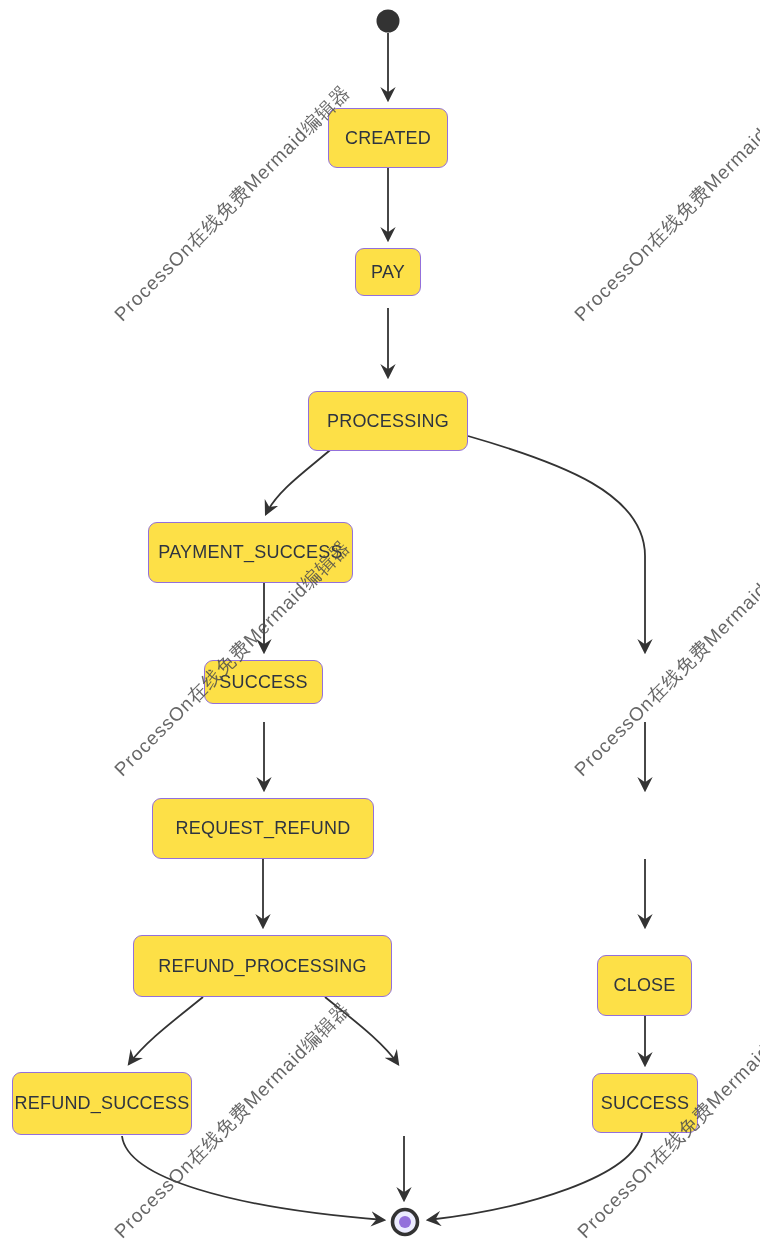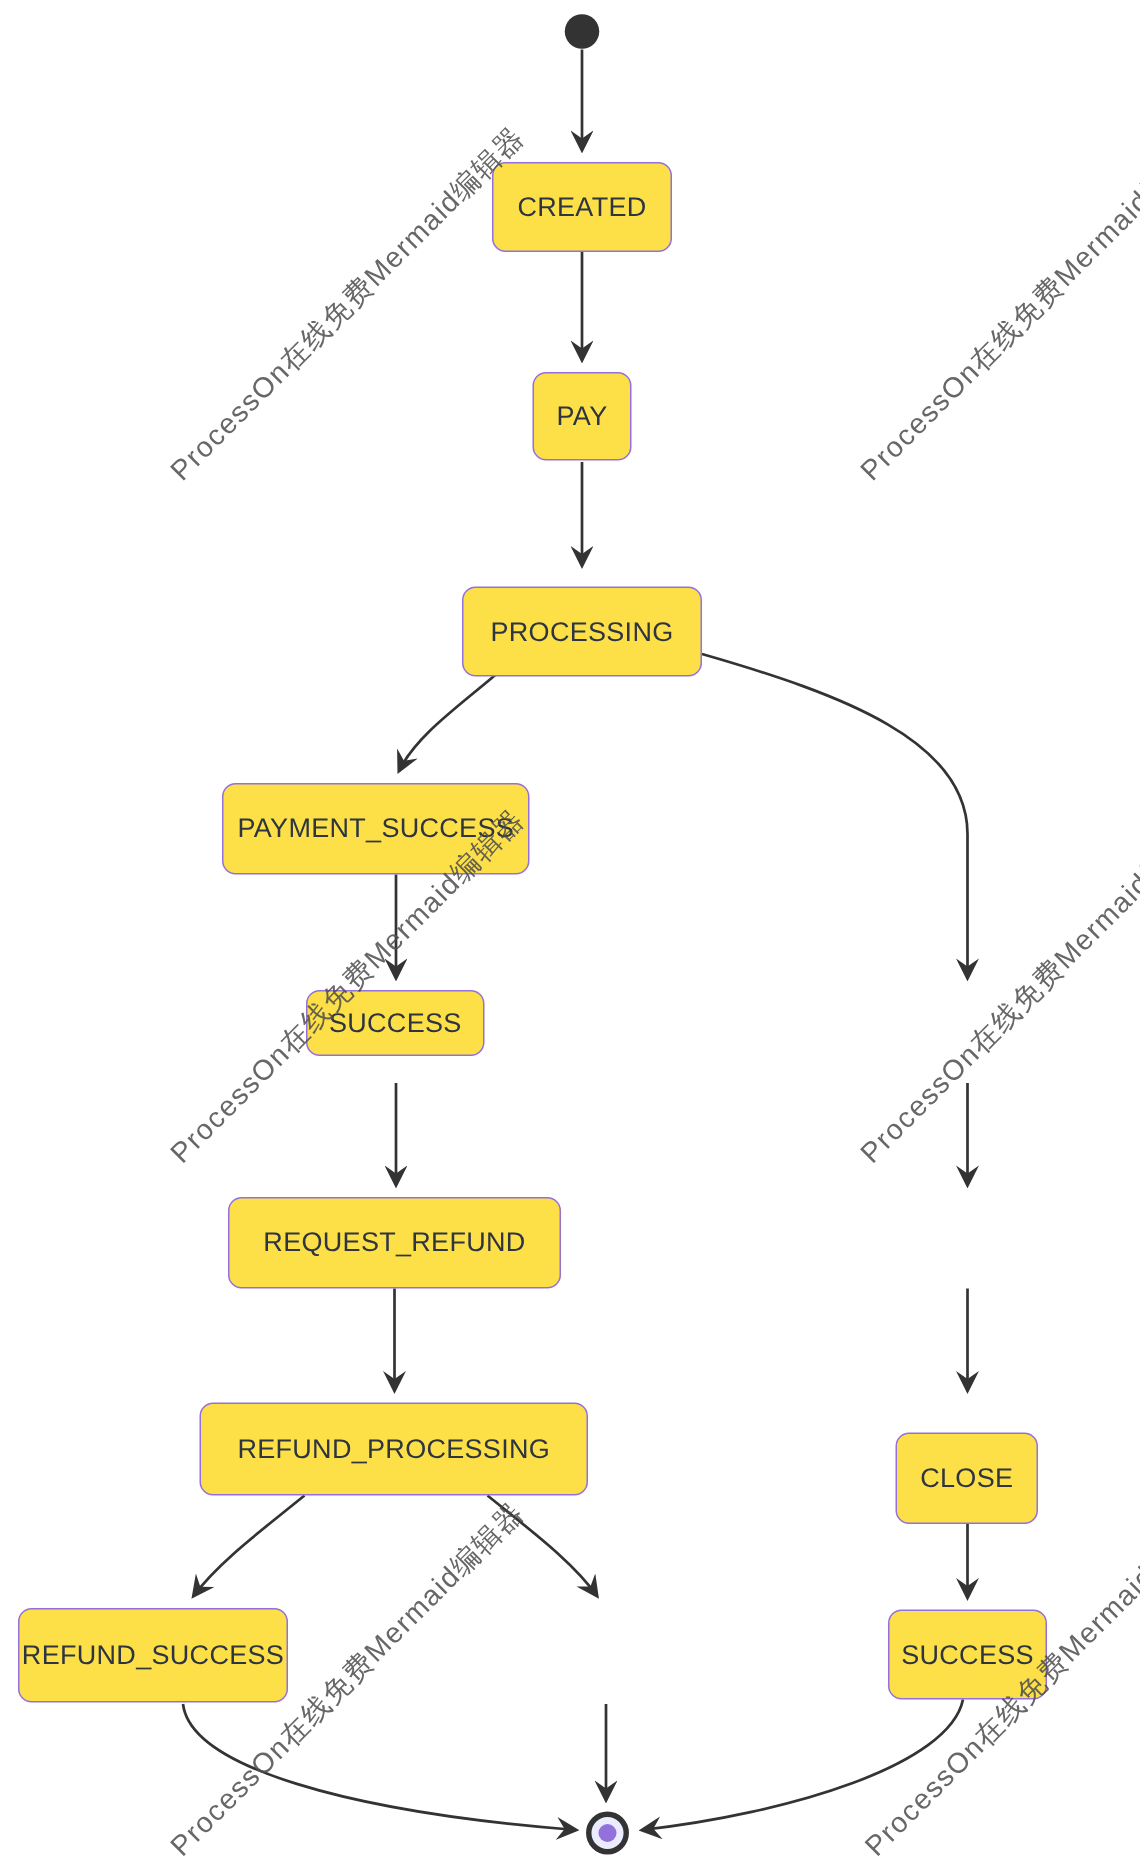--- a/index.html
+++ b/index.html
@@ -79,21 +79,21 @@
     <g>
       <circle cx="405" cy="1222" r="12.5" fill="#ECECFF" stroke="#333333" stroke-width="3.6"></circle>
       <circle cx="405" cy="1222" r="6" fill="#9370DB"></circle>
     </g>
   </svg>
 
   <div class="node" style="left:328px;top:108px;width:120px;height:60px">
     <span>CREATED</span>
   </div>
 
-  <div class="node" style="left:355px;top:248px;width:66px;height:59px">
+  <div class="node" style="left:355px;top:248px;width:66px;height:48px">
     <span>PAY</span>
   </div>
 
   <div class="node" style="left:308px;top:391px;width:160px;height:60px">
     <span>PROCESSING</span>
   </div>
 
   <div class="node" style="left:148px;top:522px;width:205px;height:61px">
     <span>PAYMENT_SUCCESS</span>
   </div>

